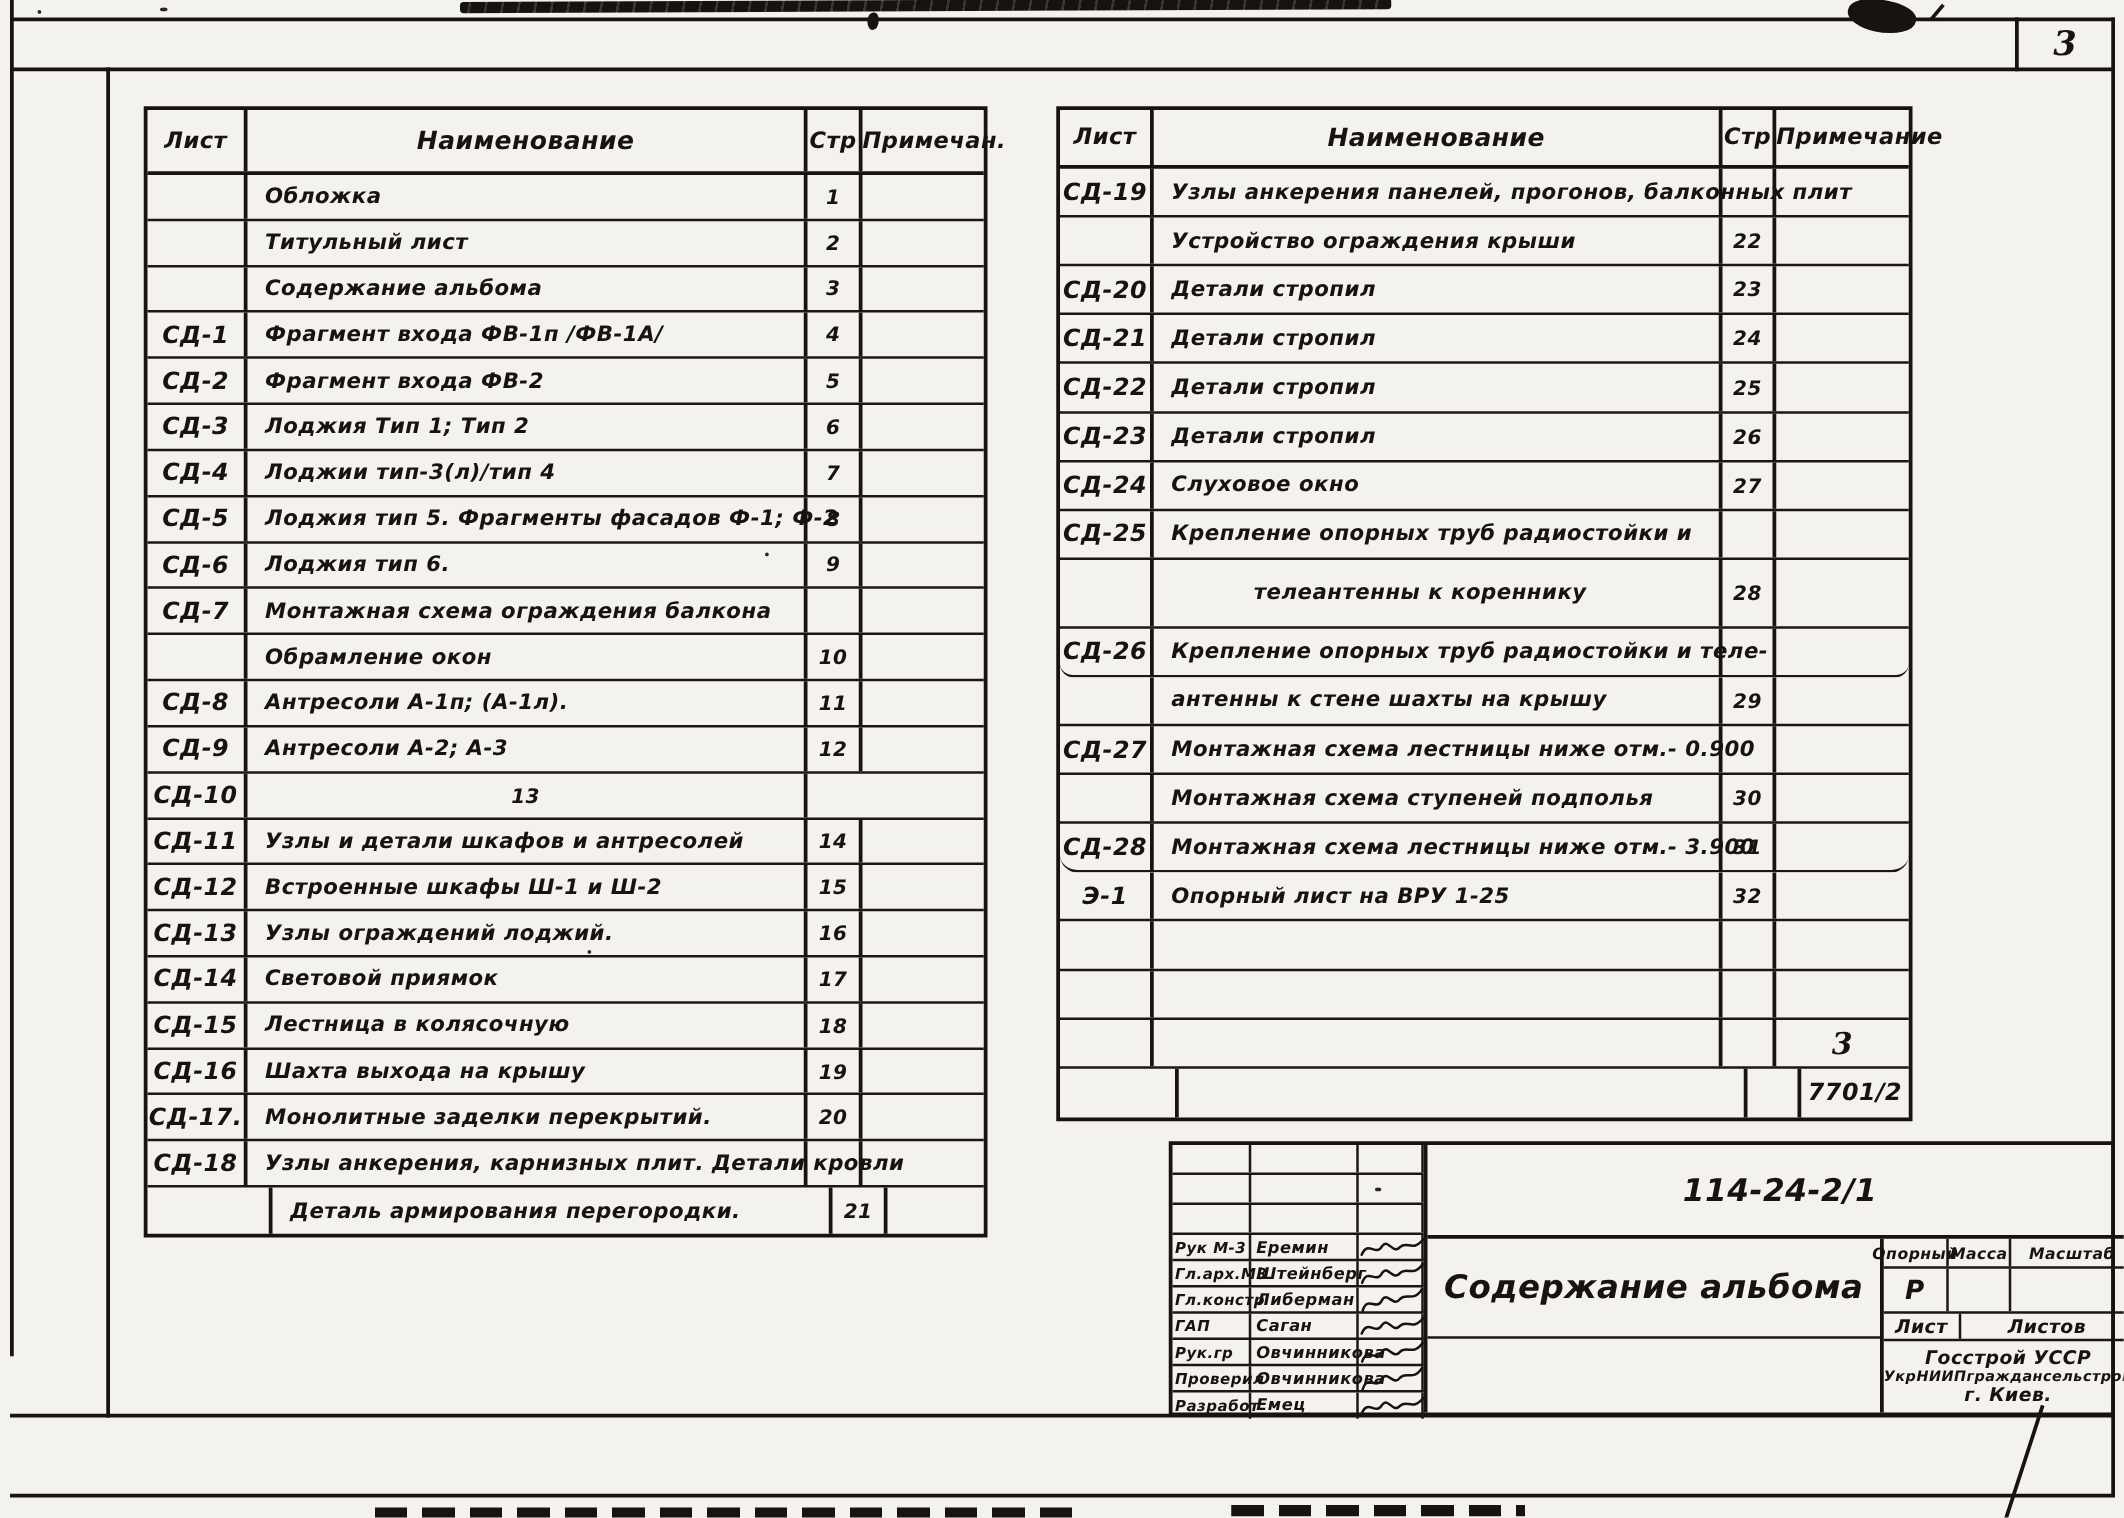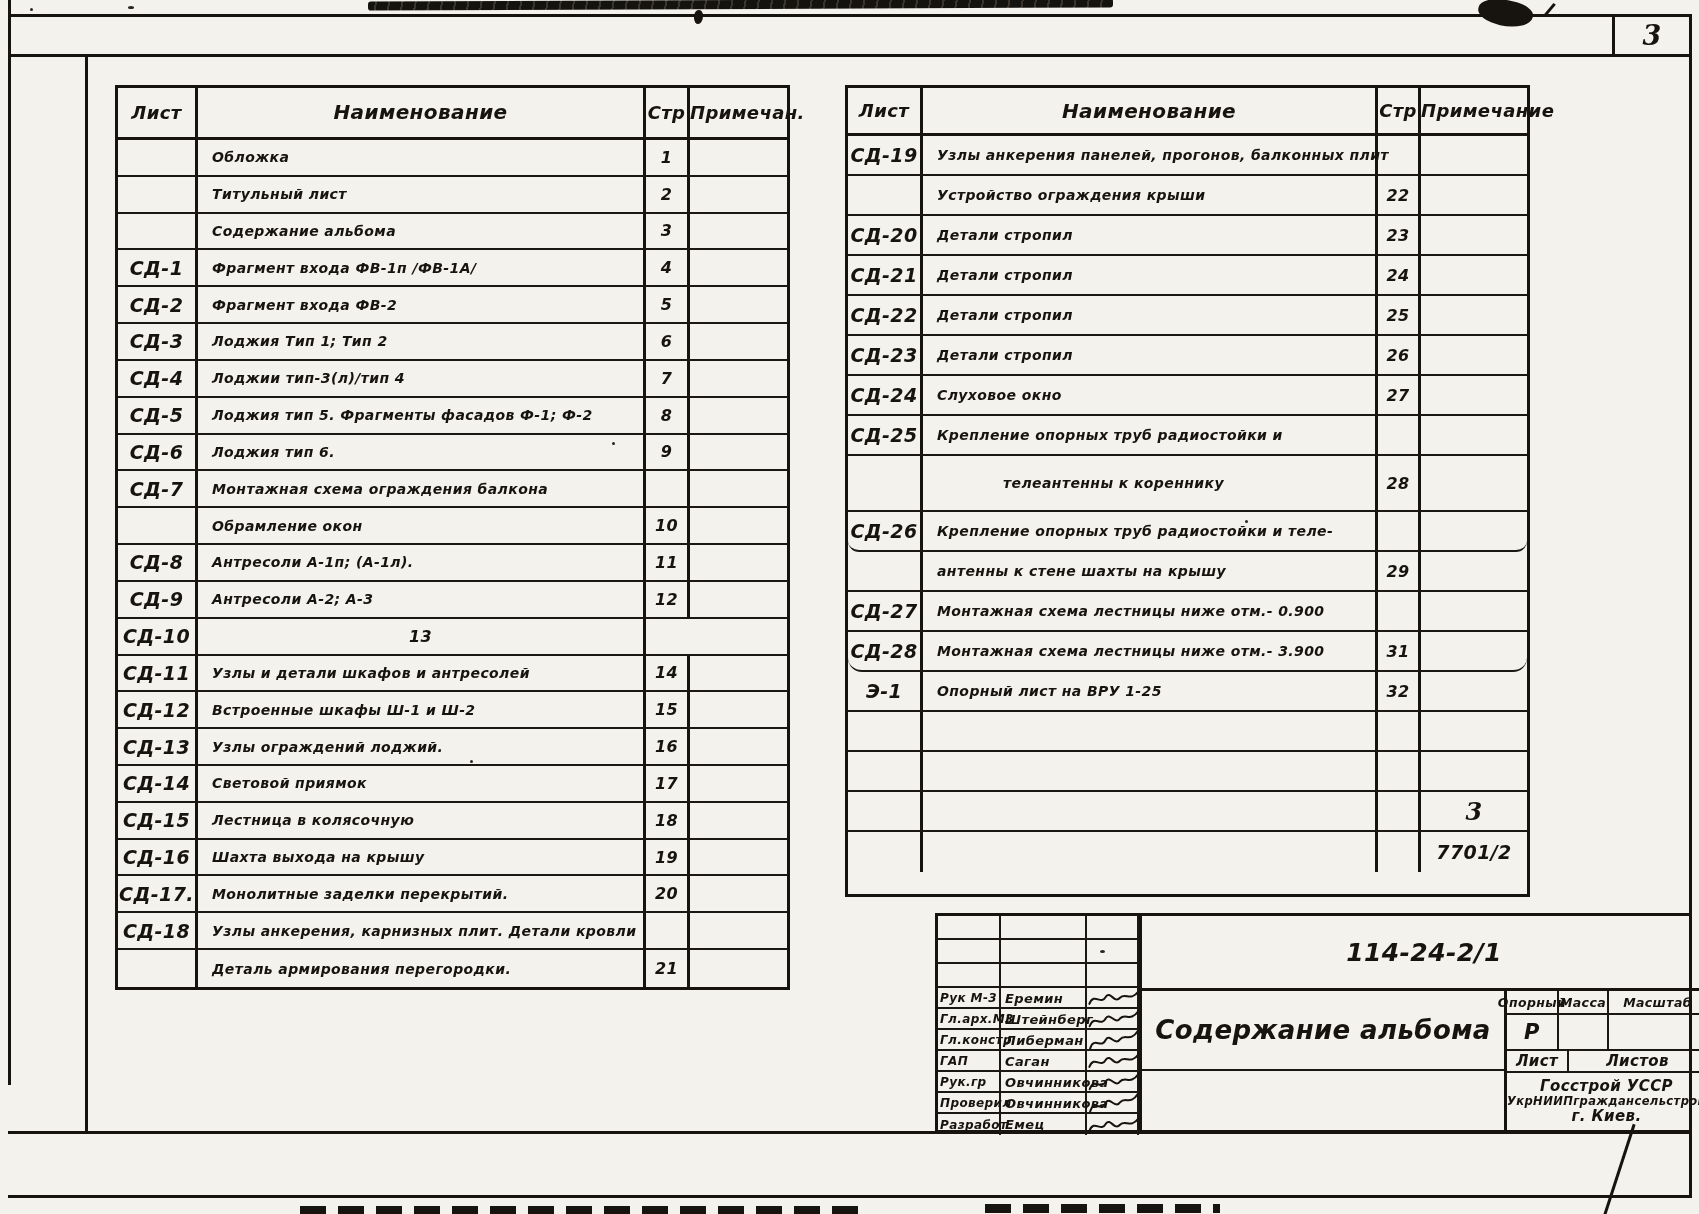--- a/index.html
+++ b/index.html
@@ -7,26 +7,26 @@
     width:1699px;height:1214px;position:relative;overflow:hidden;
     background:#f4f2ec;
     font-family:"DejaVu Sans",sans-serif;color:#17130e;
   }
   
   .line{position:absolute;background:#17130e;}
   .hw{font-style:italic;font-weight:bold;letter-spacing:.4px;}
   
   .sheet-table{position:absolute;border:3px solid #17130e;background:transparent;display:flex;flex-direction:column;box-sizing:border-box;}
   .trow{display:grid;box-sizing:border-box;border-bottom:2px solid #1b1712;}
-  .trow:last-child{border-bottom:none;}
+  .trow:last-child{border-bottom:none;margin-left:20px;}
   .lt .trow{grid-template-columns:80px 448px 44px auto;}
   .rt .trow{grid-template-columns:75px 455px 43px auto;}
   .cell{box-sizing:border-box;display:flex;align-items:center;overflow:visible;}
   .c-sheet{justify-content:center;border-right:3px solid #17130e;font-size:19px;}
-  .c-name{padding-left:14px;border-right:3px solid #17130e;font-size:14px;white-space:nowrap;}
+  .c-name{padding-left:14px;border-right:3px solid #17130e;font-size:17px;white-space:nowrap;}
   .c-page{justify-content:center;border-right:3px solid #17130e;font-size:16px;}
   .c-note{justify-content:center;font-size:15px;}
   .head .cell{font-size:18px;justify-content:center;padding-left:0;}
   .head .c-name{font-size:20px;}
   .head{border-bottom:3px solid #17130e;}
   .indent{padding-left:80px;}
   .note-script{font-family:"DejaVu Serif",serif;font-size:24px;font-style:italic;font-weight:bold;}
   .note-code{font-size:19px;font-style:italic;font-weight:bold;}
   
   .tb{position:absolute;left:935px;top:913px;width:757px;height:220px;border:3px solid #17130e;box-sizing:border-box;display:flex;}
@@ -301,20 +301,26 @@
       <div class="cell c-name">антенны к стене шахты на крышу</div>
       <div class="cell c-page">29</div>
       <div class="cell c-note"></div>
     </div>
     <div class="trow hw" style="height: 40px;">
       <div class="cell c-sheet">СД-27</div>
       <div class="cell c-name">Монтажная схема лестницы ниже отм.- 0.900</div>
       <div class="cell c-page"></div>
       <div class="cell c-note"></div>
     </div>
+    <div class="trow hw" style="height: 40px;">
+      <div class="cell c-sheet"></div>
+      <div class="cell c-name">Монтажная схема ступеней подполья</div>
+      <div class="cell c-page">30</div>
+      <div class="cell c-note"></div>
+    </div>
     <div class="trow hw" style="height: 40px; border-radius: 14px;">
       <div class="cell c-sheet">СД-28</div>
       <div class="cell c-name">Монтажная схема лестницы ниже отм.- 3.900</div>
       <div class="cell c-page">31</div>
       <div class="cell c-note"></div>
     </div>
     <div class="trow hw" style="height: 40px;">
       <div class="cell c-sheet">Э-1</div>
       <div class="cell c-name">Опорный лист на ВРУ 1-25</div>
       <div class="cell c-page">32</div>

